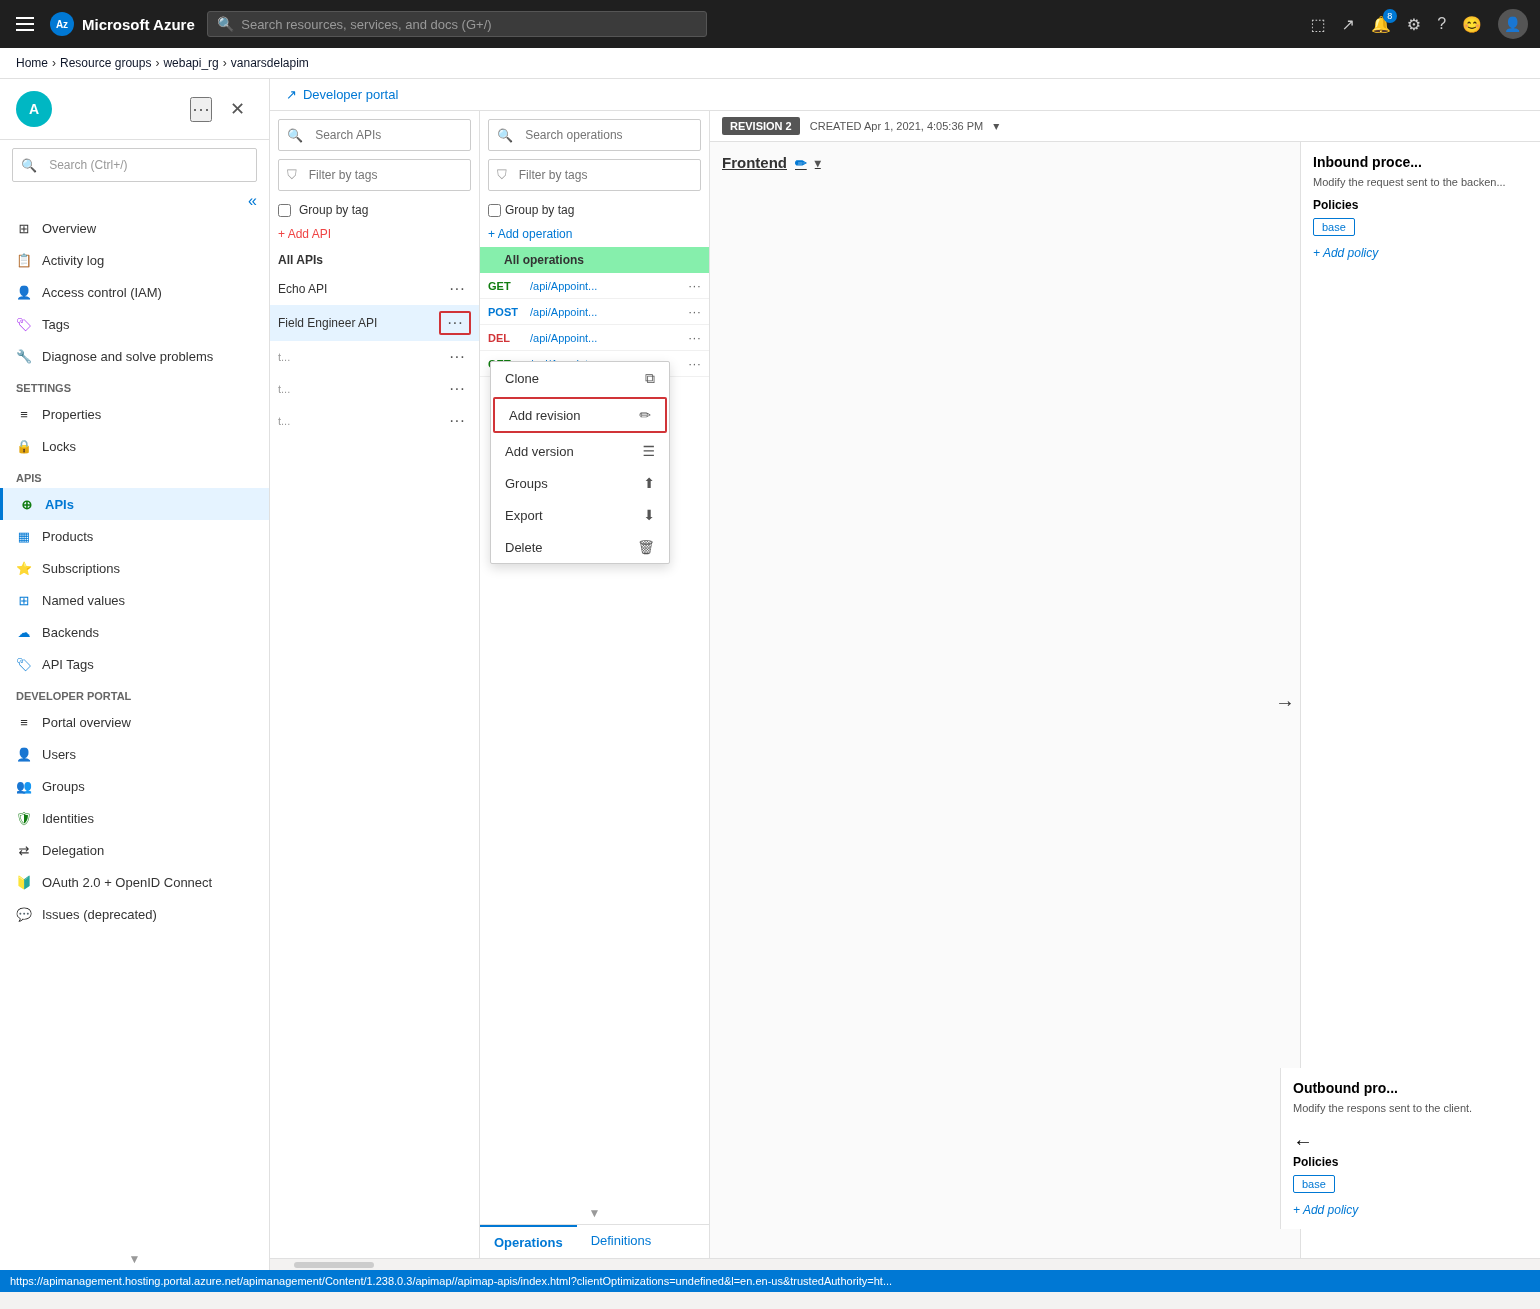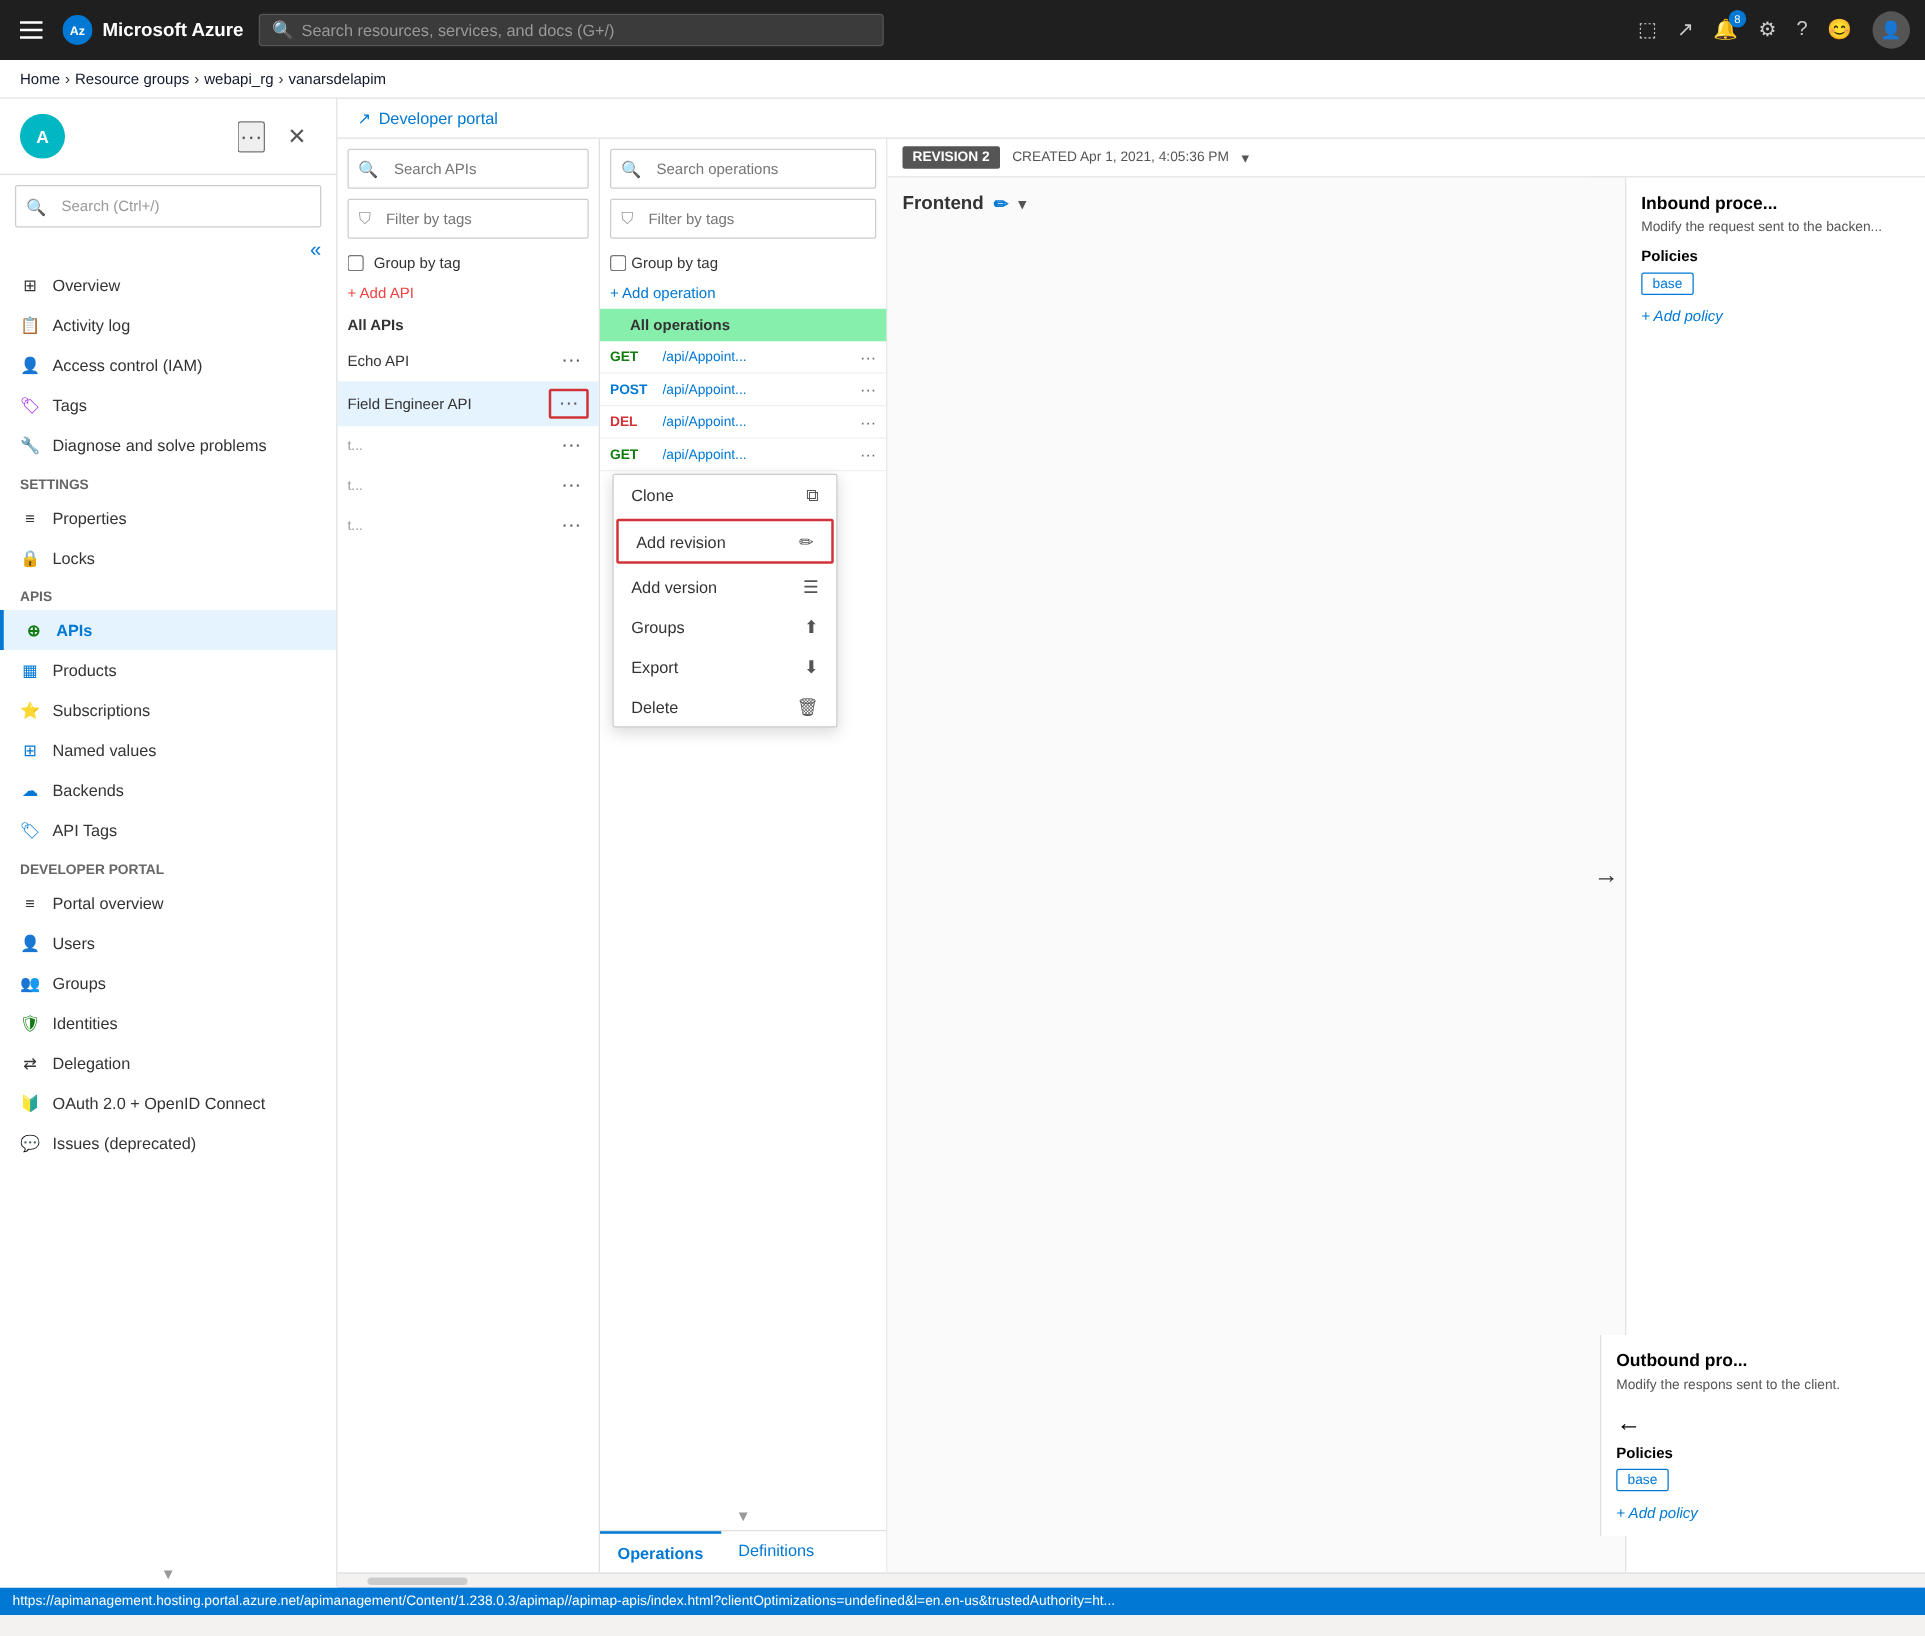--- a/index.html
+++ b/index.html
@@ -97,21 +97,21 @@
     .revision-dropdown { color: #555; cursor: pointer; font-size: 12px; }
 
     
     .tabs-bar { display: flex; background: #fff; border-bottom: 2px solid #e0e0e0; padding: 0 12px; }
     .tab { padding: 8px 14px; font-size: 13px; cursor: pointer; color: #555; border-bottom: 2px solid transparent; margin-bottom: -2px; }
     .tab.active { color: #0078d4; border-bottom-color: #0078d4; font-weight: 500; }
 
     
     .design-content { display: flex; flex: 1; overflow: hidden; }
     .frontend-section { flex: 1; padding: 12px; background: #fafafa; }
-    .frontend-title { font-size: 15px; font-weight: 600; color: #333; margin-bottom: 8px; display: flex; align-items: center; gap: 8px; }
+    .frontend-title { font-size: 15px; font-weight: 600; color: #333; margin-bottom: 8px; display: flex; align-items: center; gap: 8px; text-decoration: underline; }
     .frontend-title .edit-icon { color: #0078d4; cursor: pointer; font-size: 14px; }
     .frontend-title .chevron-icon { color: #555; cursor: pointer; font-size: 12px; }
 
     .inbound-section { width: 240px; background: #fff; border-left: 1px solid #e0e0e0; padding: 12px; flex-shrink: 0; }
     .inbound-title { font-size: 14px; font-weight: 600; margin-bottom: 6px; }
     .inbound-desc { font-size: 11px; color: #555; margin-bottom: 10px; }
     .policies-label { font-size: 12px; font-weight: 600; margin-bottom: 6px; }
     .policy-tag { display: inline-block; border: 1px solid #0078d4; color: #0078d4; border-radius: 2px; padding: 2px 8px; font-size: 11px; margin-bottom: 6px; cursor: pointer; }
     .add-policy-btn { display: flex; align-items: center; gap: 4px; color: #0078d4; font-size: 12px; cursor: pointer; background: none; border: none; padding: 0; margin-top: 4px; font-style: italic; }
 
@@ -350,21 +350,21 @@
           <span>t...</span>
           <button class="three-dots-btn">···</button>
         </div>
         <div class="api-list-item" style="color:#999; font-size:11px;">
           <span>t...</span>
           <button class="three-dots-btn">···</button>
         </div>
       </div>
 
       <div style="position:relative;">
-        <div class="context-menu" style="top: 250px; left: 10px; margin-top: 18px;">
+        <div class="context-menu" style="top: 250px; left: 10px;">
           <div class="context-menu-item">
             <span class="item-label">Clone</span>
             <span class="item-icon">⧉</span>
           </div>
           <div class="context-menu-item" style="border: 2px solid #d13438; margin: 2px; border-radius: 2px; background: #fff;">
             <span class="item-label">Add revision</span>
             <span class="item-icon">✏</span>
           </div>
           <div class="context-menu-item">
             <span class="item-label">Add version</span>

